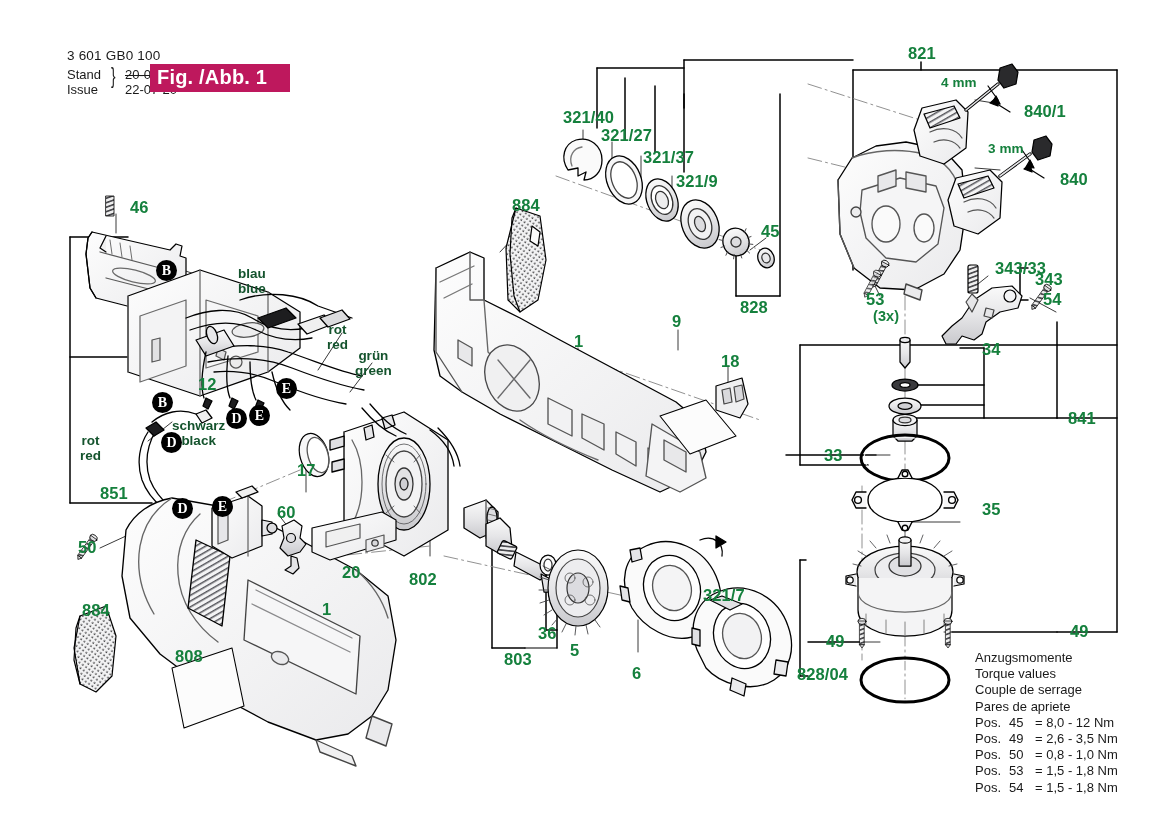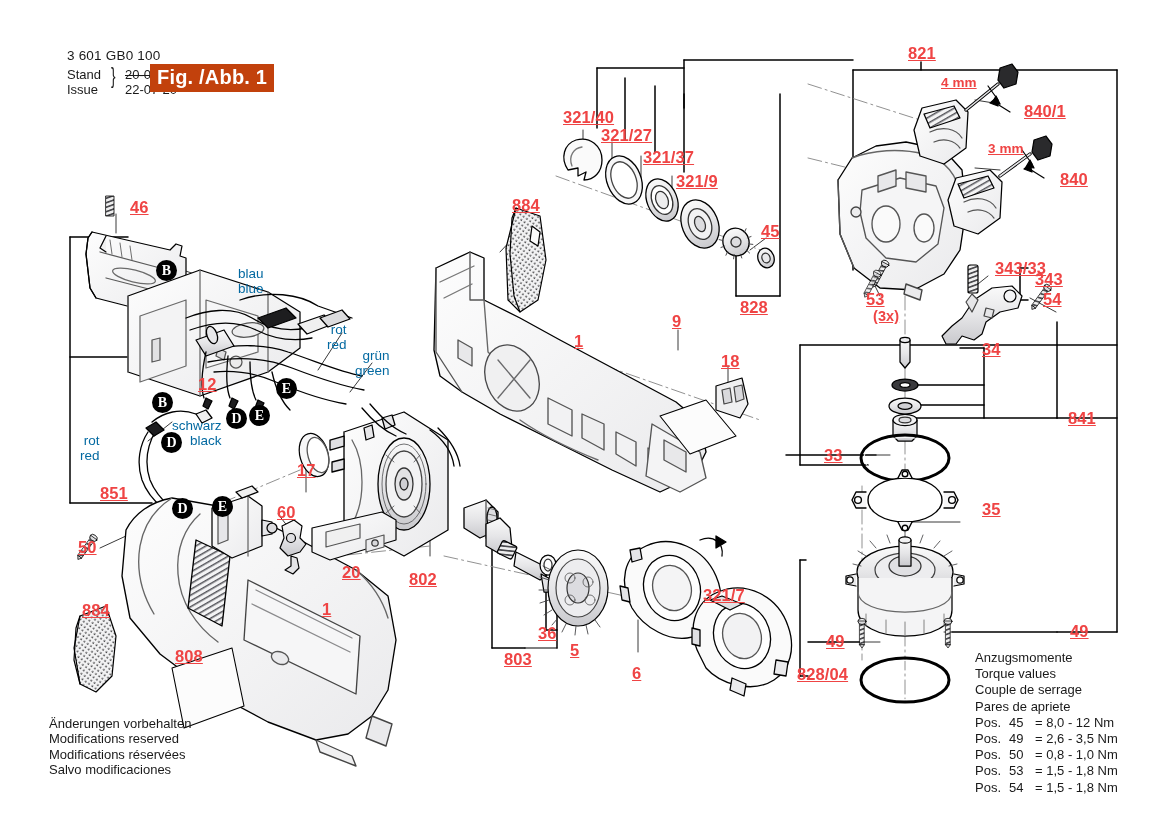--- a/index.html
+++ b/index.html
@@ -30,41 +30,40 @@
   .hdr .lbl{display:inline-block;width:44px;}
   .hdr .brace{
     position:absolute;left:44px;top:-1px;font-size:22px;line-height:18px;
     transform:scaleX(.62);transform-origin:left top;
   }
   .hdr .val{display:inline-block;margin-left:14px;}
   .hdr .struck{text-decoration:line-through;text-decoration-thickness:1.4px;}
 
   .figbox{
     position:absolute;left:150px;top:64px;
-    background:#c2410c;color:#fff;
+    background:#be185d;color:#fff;
     font-size:20px;font-weight:bold;letter-spacing:.2px;
-    padding:2px 7px 3px 7px;
+    padding:2px 23px 3px 7px;
     white-space:nowrap;
   }
 
   
   .cal{
     position:absolute;
     font-size:16.5px;font-weight:bold;
-    color:#ef4444;white-space:nowrap;
+    color:#15803d;white-space:nowrap;
     letter-spacing:.1px;
-    text-decoration:underline;
   }
   .cal.sm{font-size:13.5px;font-weight:bold;}
   .cal.sub{font-size:14.5px;font-weight:bold;margin-left:14px;}
 
   
   .wire{
-    position:absolute;font-size:13.5px;font-weight:normal;
-    color:#0369a1;line-height:15px;white-space:nowrap;text-align:right;
+    position:absolute;font-size:13.5px;font-weight:bold;
+    color:#14532d;line-height:15px;white-space:nowrap;text-align:center;
   }
 
   
   .tag{
     position:absolute;width:21px;height:21px;border-radius:50%;
     background:#000;color:#fff;font-size:14px;font-weight:bold;
     display:flex;align-items:center;justify-content:center;
     font-family:"Liberation Serif","DejaVu Serif",serif;
   }
 
@@ -700,26 +699,20 @@
 
   <div class="tag" style="left:156px;top:260px">B</div>
   <div class="tag" style="left:152px;top:392px">B</div>
   <div class="tag" style="left:226px;top:408px">D</div>
   <div class="tag" style="left:249px;top:405px">E</div>
   <div class="tag" style="left:212px;top:496px">E</div>
   <div class="tag" style="left:172px;top:498px">D</div>
   <div class="tag" style="left:161px;top:432px">D</div>
   <div class="tag" style="left:276px;top:378px">E</div>
 
-  <div class="footL">
-    <div>Änderungen vorbehalten</div>
-    <div>Modifications reserved</div>
-    <div>Modifications réservées</div>
-    <div>Salvo modificaciones</div>
-  </div>
 
   <div class="footC">
   </div>
 
   <div class="torque">
     <div>Anzugsmomente</div>
     <div>Torque values</div>
     <div>Couple de serrage</div>
     <div>Pares de apriete</div>
     <div class="prow">

